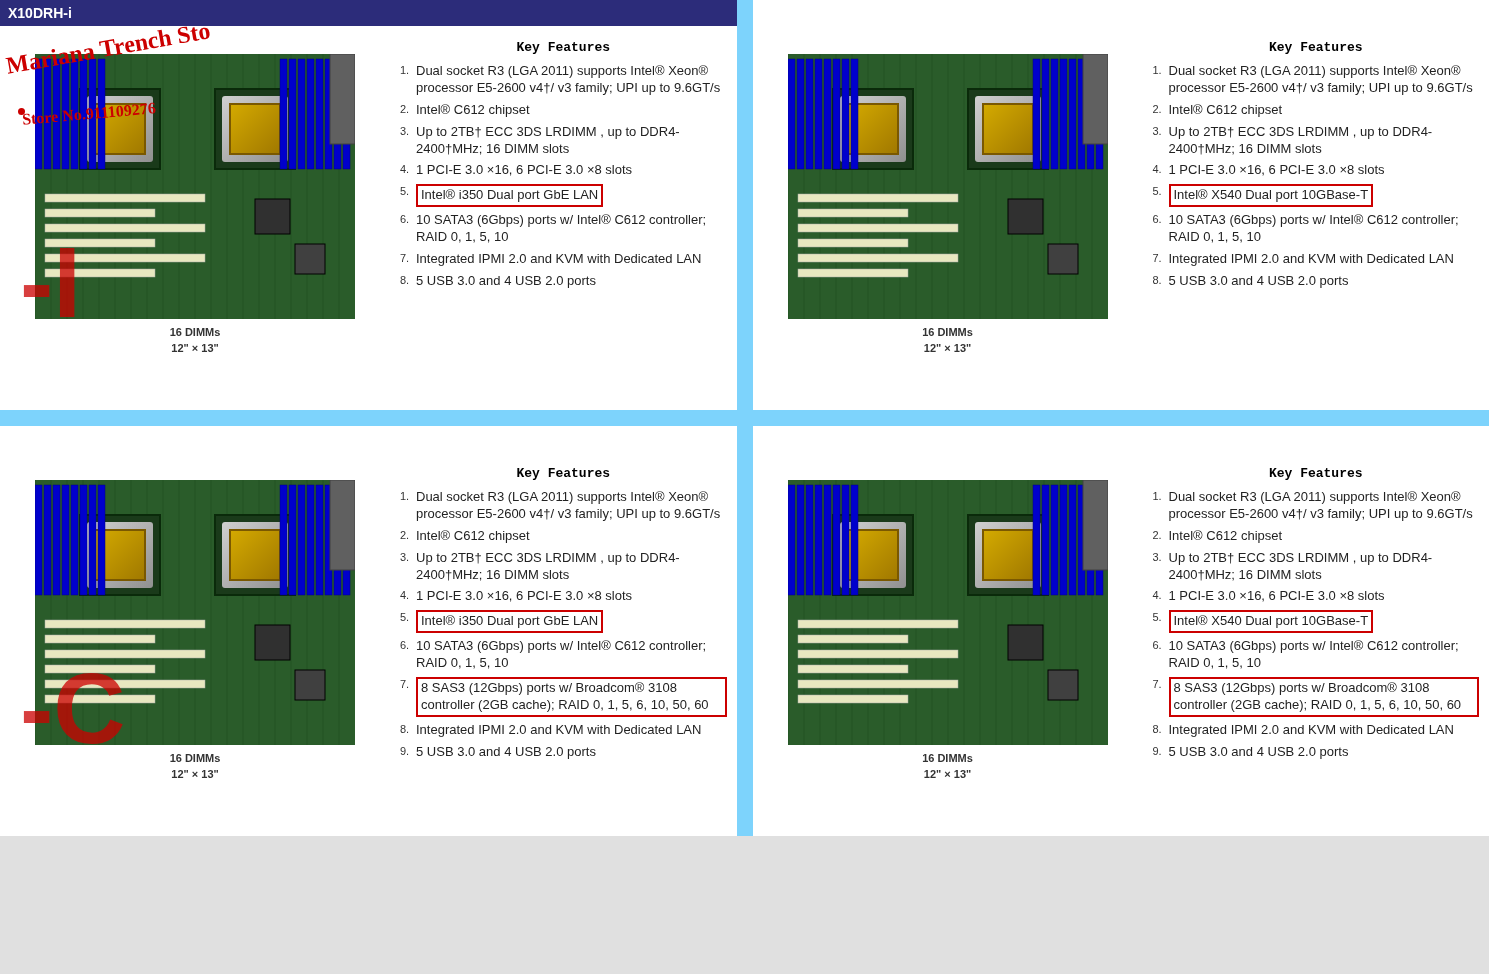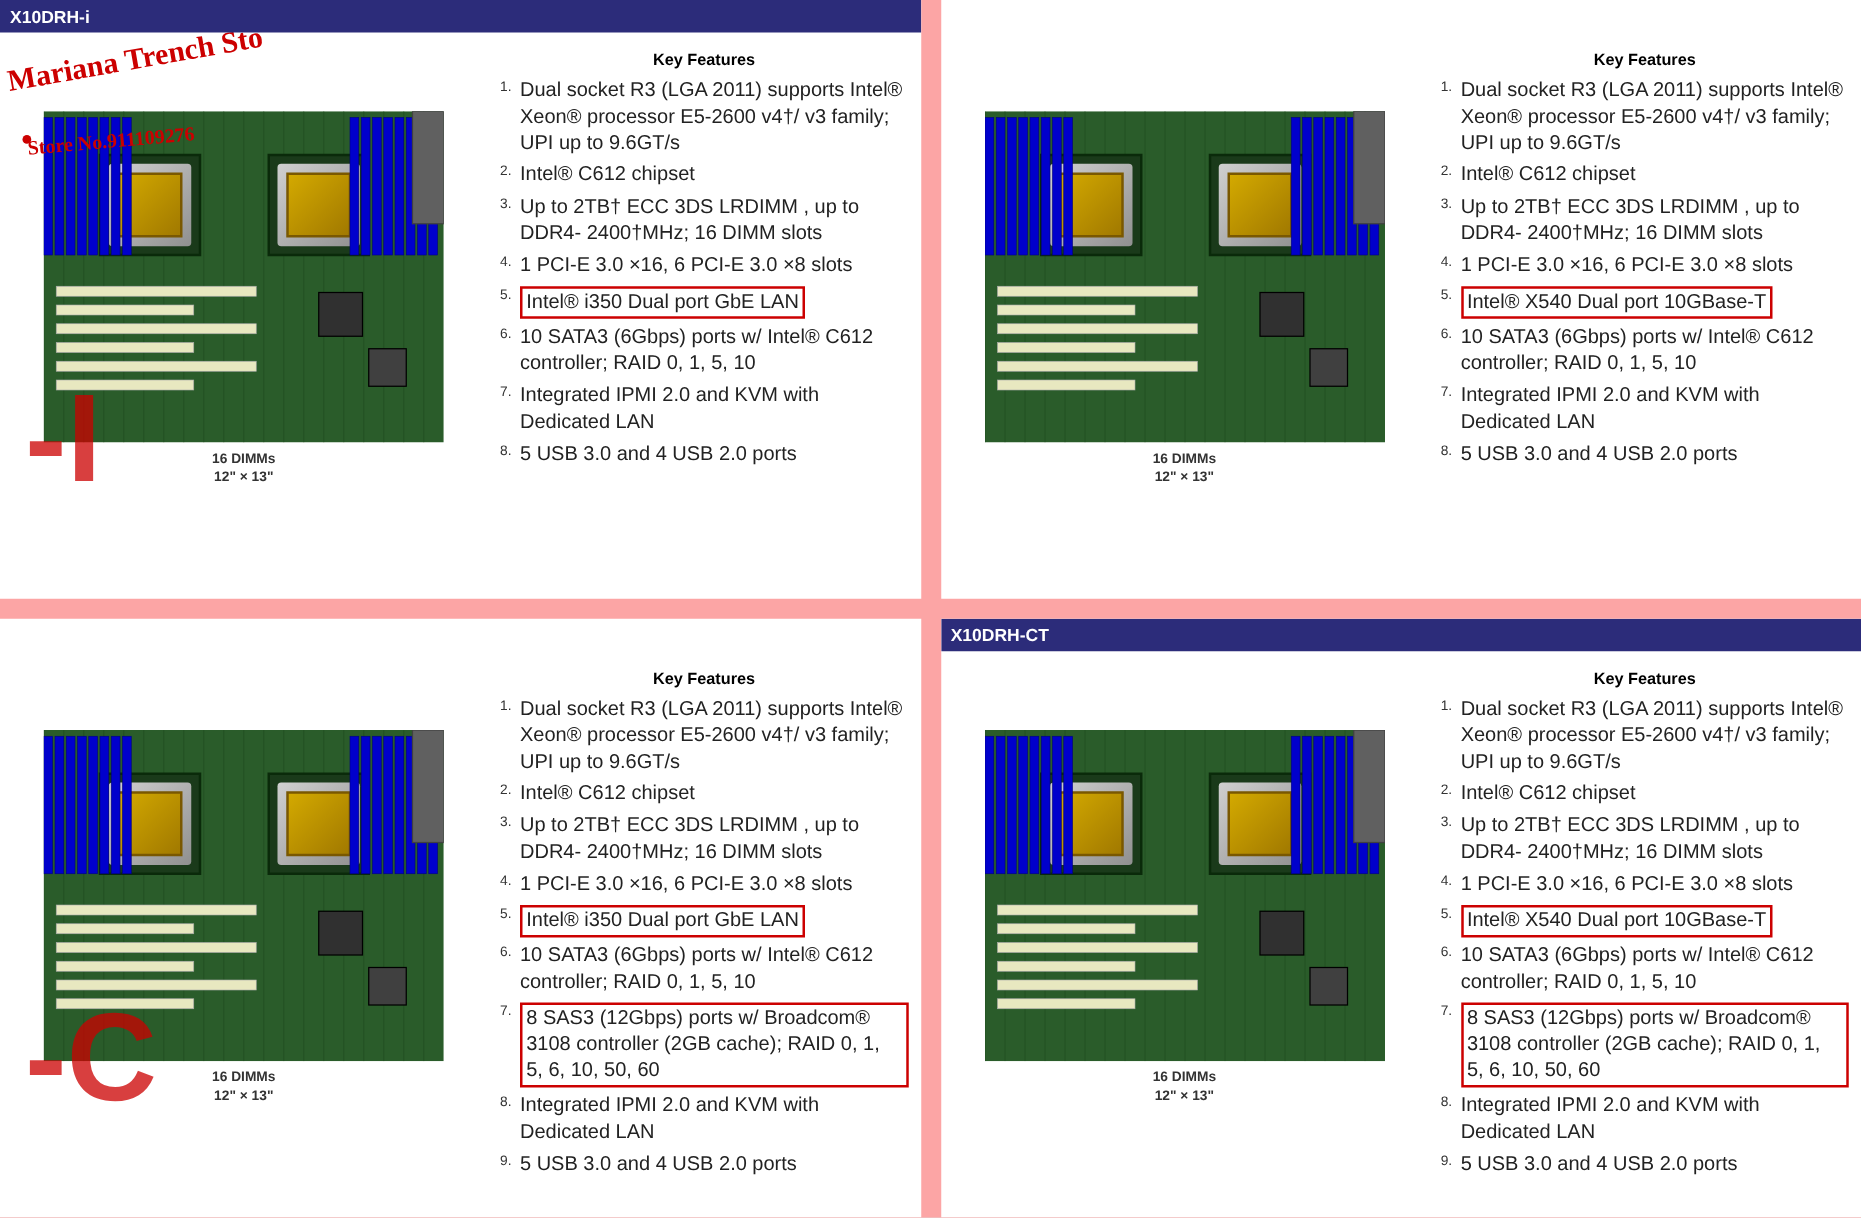--- a/index.html
+++ b/index.html
@@ -9,23 +9,23 @@
       font-family: Arial, sans-serif;
       font-size: 11px;
       background: #e0e0e0;
       overflow: hidden;
     }
     .grid {
       display: grid;
       grid-template-columns: 1fr 1fr;
       grid-template-rows: 1fr 1fr;
       width: 1489px;
-      height: 974px;
+      height: 836px;
       gap: 16px;
-      background: #fca5a5;
+      background: #7dd3fc;
     }
     .panel {
       background: #fff;
       position: relative;
       overflow: hidden;
     }
     .panel-content {
       display: flex;
       flex-direction: row;
       align-items: flex-start;
@@ -53,34 +53,35 @@
     .features-area {
       flex: 1;
       padding: 5px 10px;
       padding-top: 10px;
     }
     .features-title {
       font-weight: bold;
       font-size: 13px;
       text-align: center;
       margin-bottom: 8px;
+      font-family: Liberation Mono, monospace;
     }
     .feature-item {
       display: flex;
       margin-bottom: 5px;
       line-height: 1.3;
     }
     .feature-num {
       min-width: 16px;
       font-weight: normal;
       color: #333;
     }
     .feature-text {
       color: #222;
-      font-size: 16px;
+      font-size: 13px;
     }
 
     .panel-header-bar {
       background: #2c2c7a;
       padding: 5px 8px;
       color: white;
       font-size: 14px;
       font-weight: bold;
       position: absolute;
       top: 0;
@@ -415,21 +416,20 @@
             <span class="feature-text">Integrated IPMI 2.0 and KVM with Dedicated LAN</span>
           </div>
           <div class="feature-item">
             <span class="feature-num">9.</span>
             <span class="feature-text">5 USB 3.0 and 4 USB 2.0 ports</span>
           </div>
         </div>
       </div>
     </div>
     <div class="panel panel-br">
-      <div class="panel-header-bar">X10DRH-CT</div>
       <div class="panel-content">
         <div class="motherboard-area" style="position: relative;">
           <svg width="320" height="265" viewBox="0 0 320 265" style="position: relative; z-index: 3; display: block;">
             <defs>
               <linearGradient id="hsGrad" x1="0" y1="0" x2="1" y2="1">
                 <stop offset="0%" stop-color="#d0d0d0"></stop>
                 <stop offset="100%" stop-color="#909090"></stop>
               </linearGradient>
               <linearGradient id="cpuGrad" x1="0" y1="0" x2="1" y2="1">
                 <stop offset="0%" stop-color="#d4aa00"></stop>

